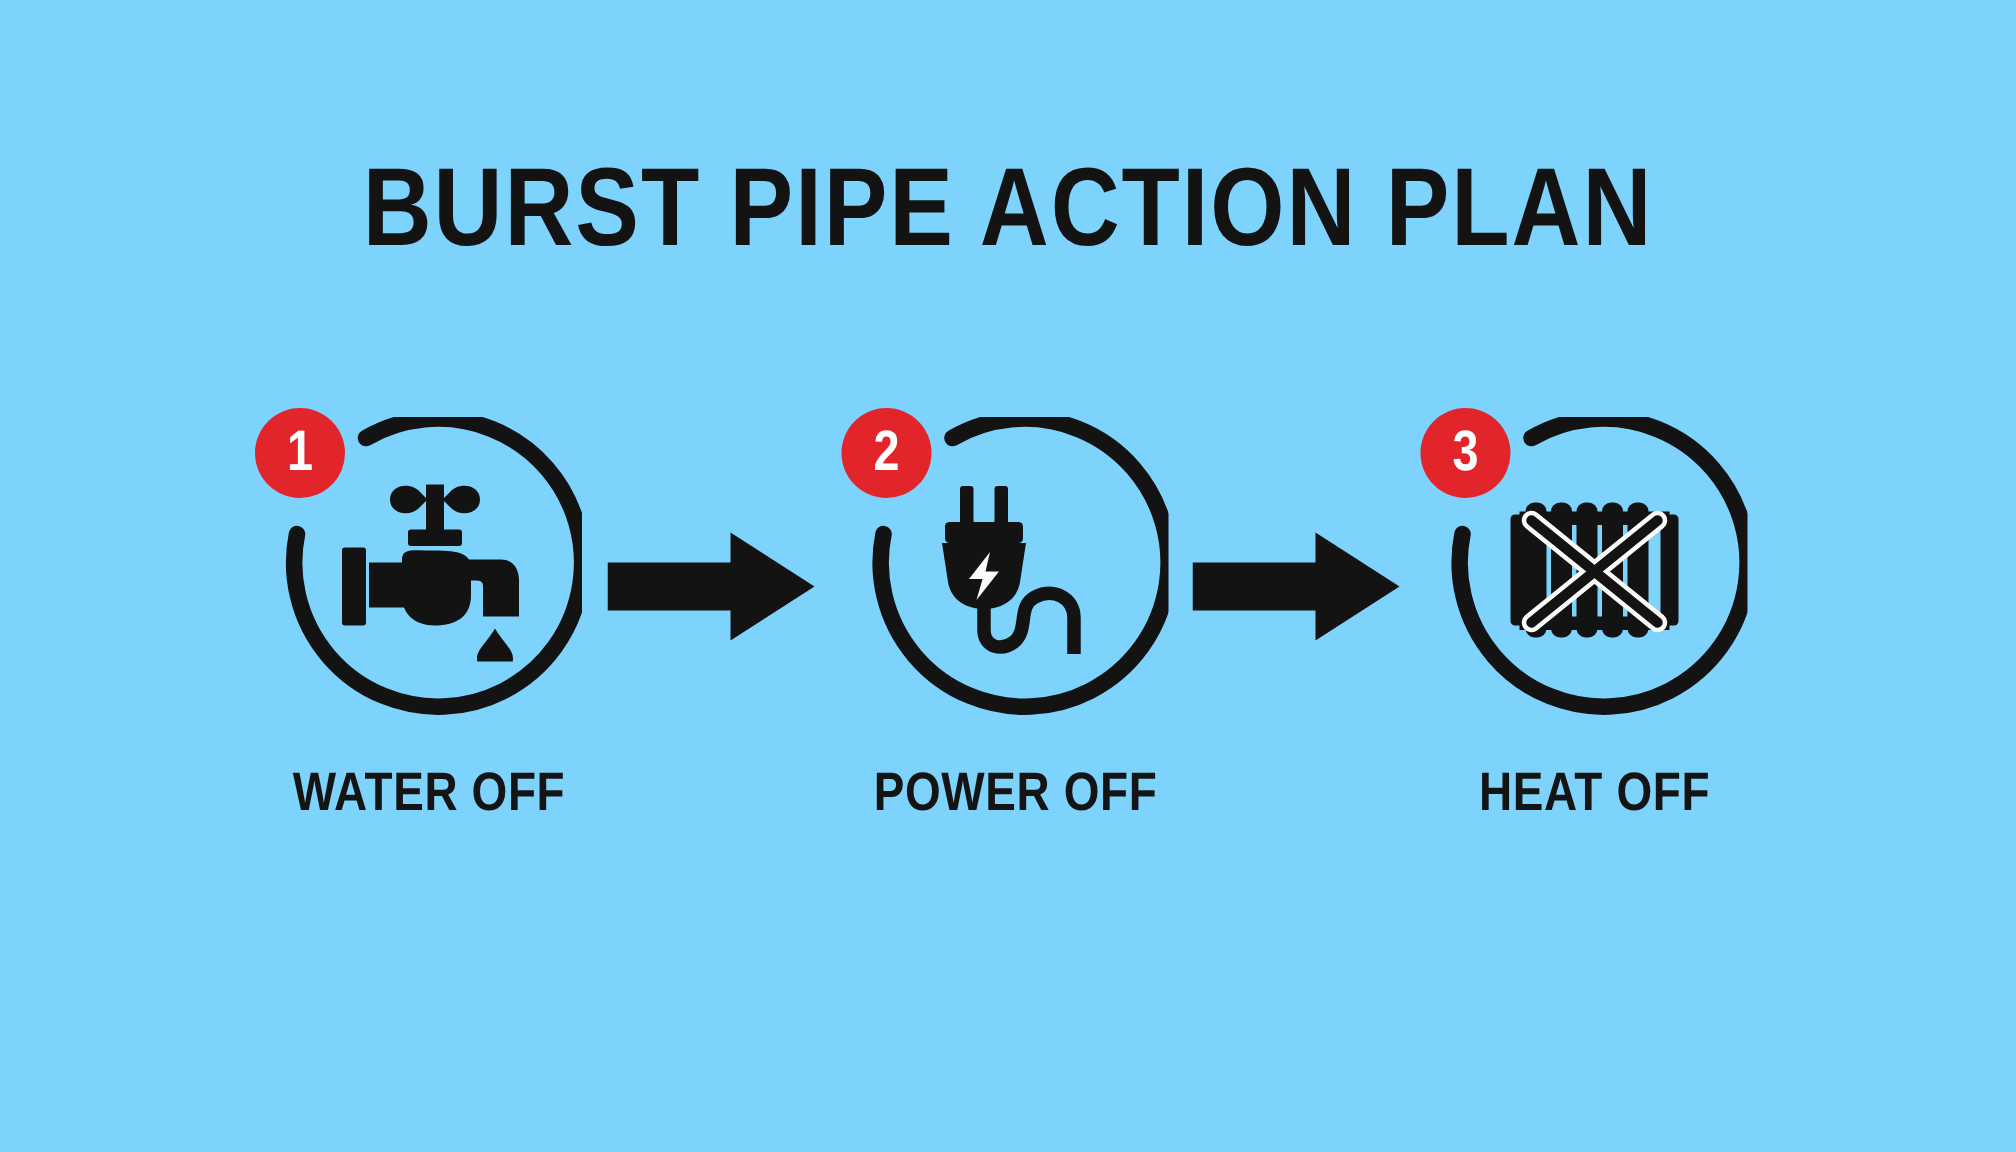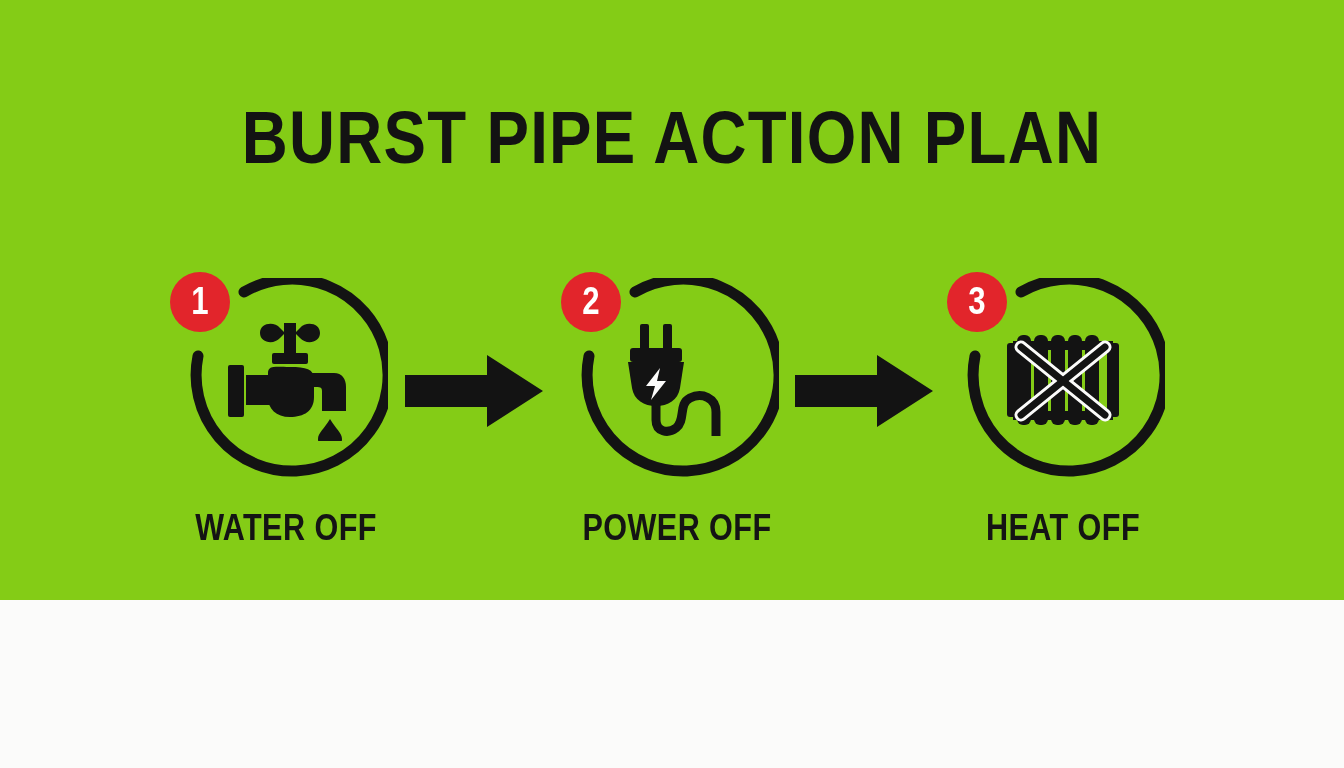--- a/index.html
+++ b/index.html
@@ -9,22 +9,22 @@
   body {
     width: 1344px;
     height: 768px;
     background: #fbfbfa;
     font-family: "Liberation Sans", sans-serif;
     overflow: hidden;
   }
   #poster {
     position: relative;
     width: 1344px;
-    height: 600px;
-    background: #84cc16;
+    height: 768px;
+    background: #7dd3fc;
   }
 
   
   .title {
     position: absolute;
     left: 0;
     top: 96px;
     width: 1344px;
     text-align: center;
     color: #131313;

